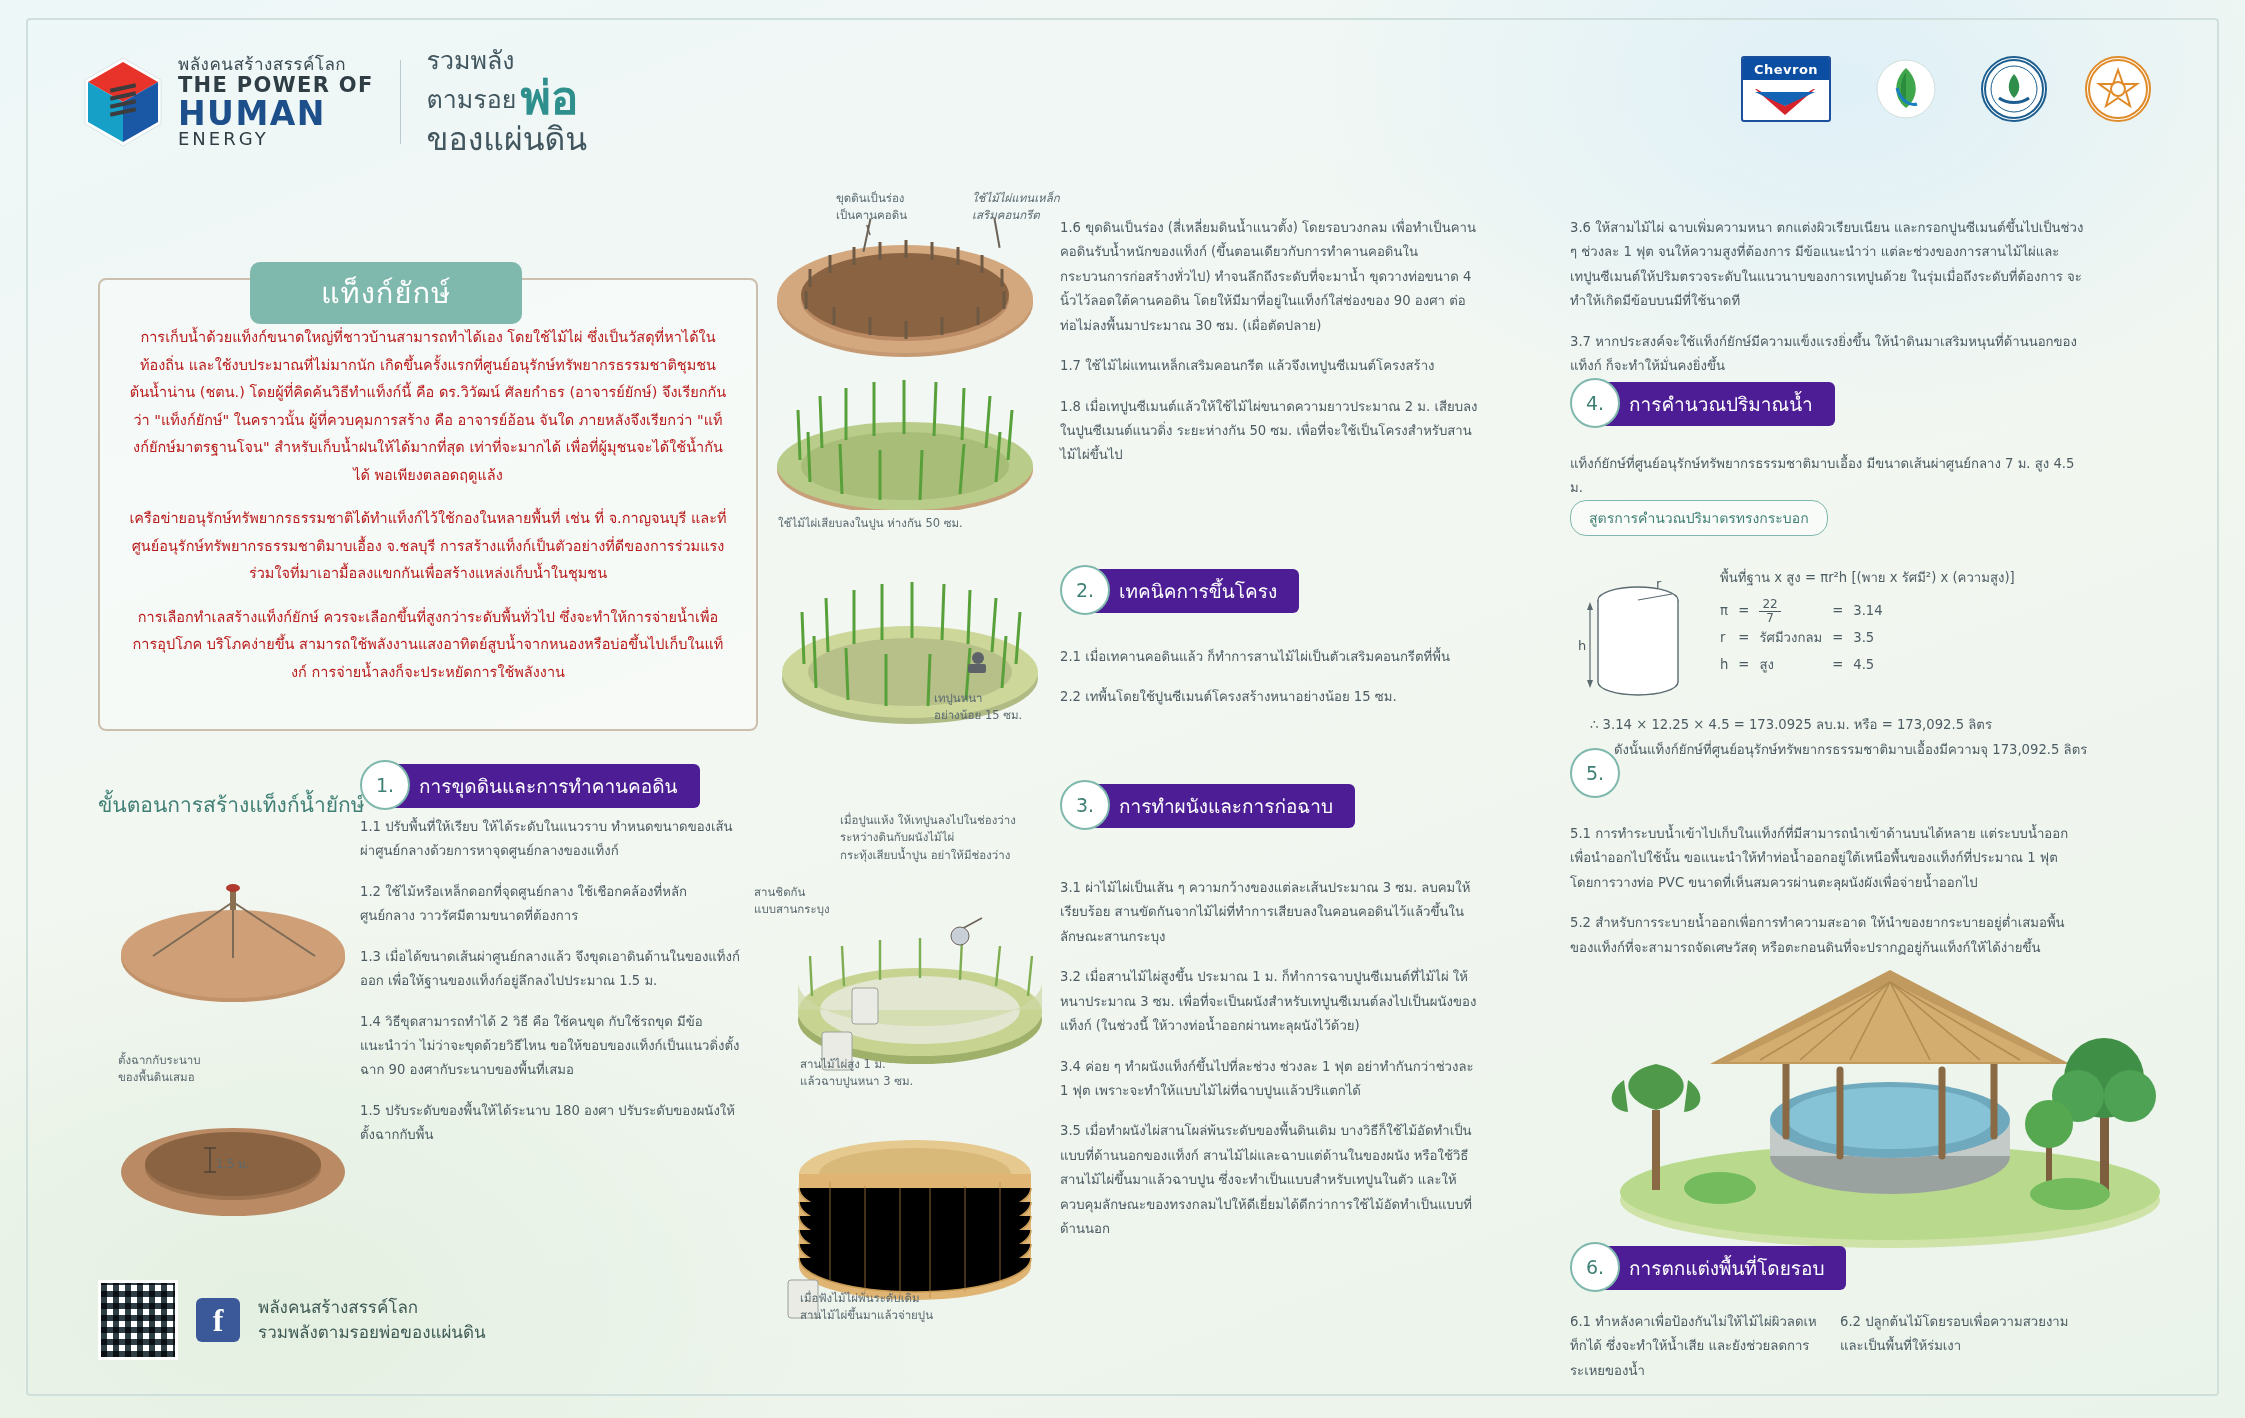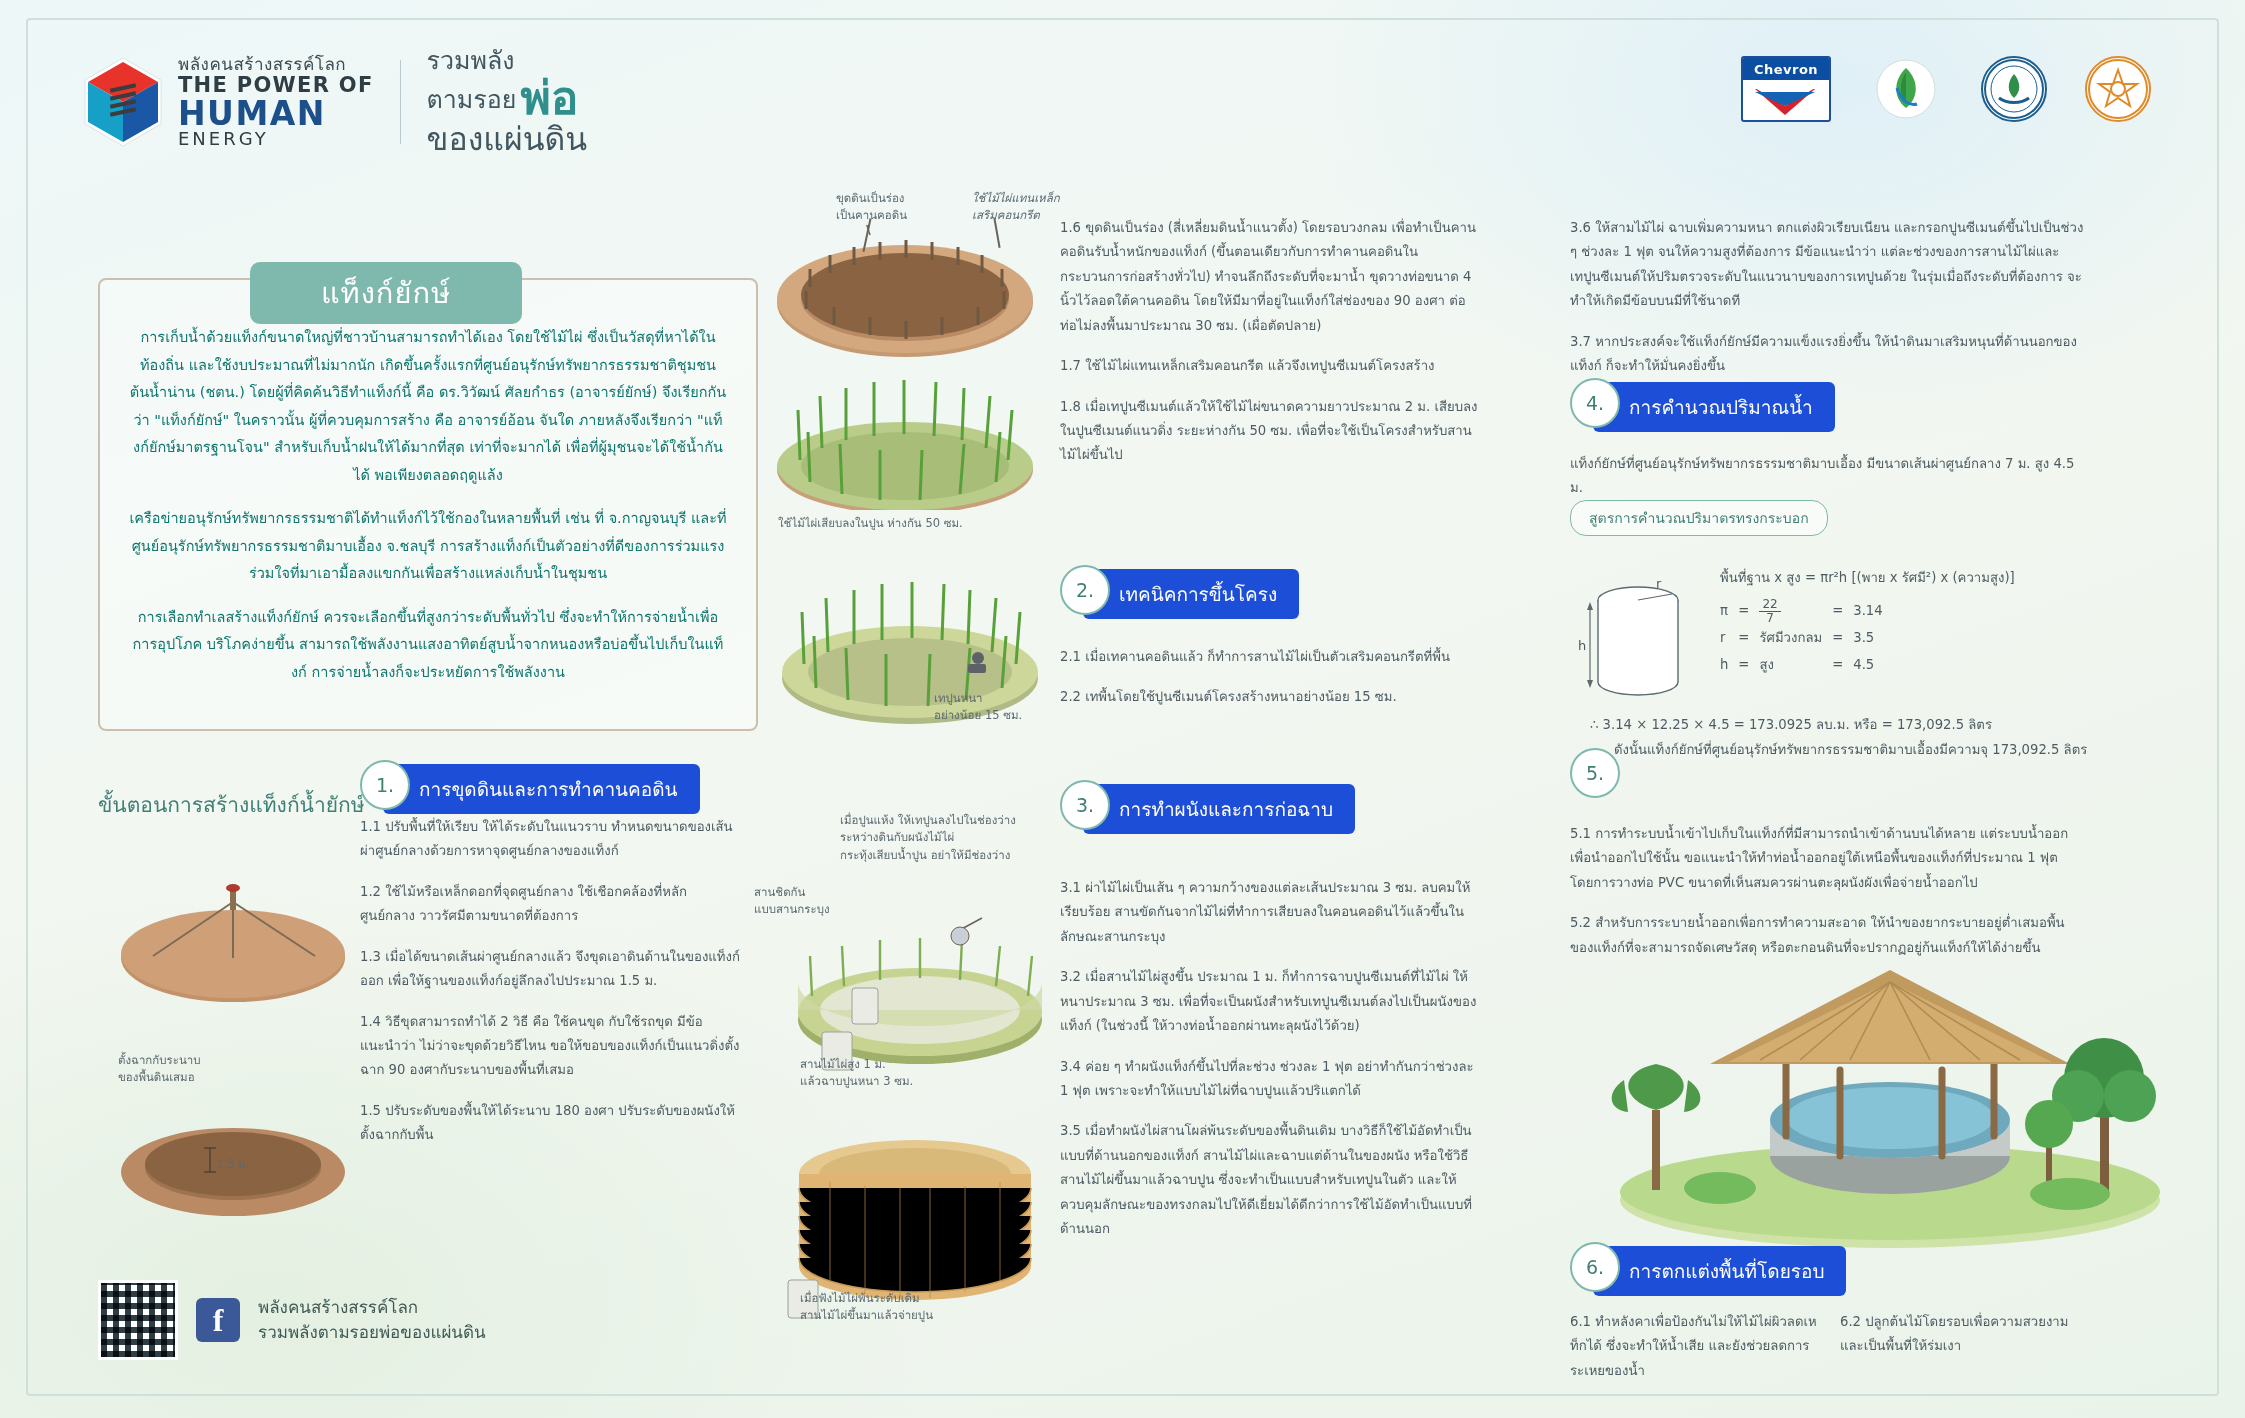--- a/index.html
+++ b/index.html
@@ -50,31 +50,31 @@
     position:absolute;left:98px;top:278px;width:600px;
     border:2px solid #cdbfae;border-radius:8px;background:rgba(255,255,255,.35);
     padding:44px 28px 26px;
   }
   .intro-title{
     position:absolute;left:250px;top:262px;width:272px;height:62px;
     background:#7fb8ad;border-radius:10px;
     display:flex;align-items:center;justify-content:center;
     color:#fff;font-size:29px;letter-spacing:1px;
   }
-  .intro-p{font-size:14.5px;color:#0f766e;line-height:1.9;text-align:center;margin:0 0 16px;}
+  .intro-p{font-size:14.5px;color:#b91c1c;line-height:1.9;text-align:center;margin:0 0 16px;}
   
   .steps-title{position:absolute;left:98px;top:788px;font-size:21px;color:#3f7f74;}
   .numbadge{
     width:46px;height:46px;border-radius:50%;background:#fff;border:2px solid #7fb8ad;
     color:#3f7f74;font-size:19px;display:flex;align-items:center;justify-content:center;
     position:absolute;left:0;top:0;z-index:3;
   }
   .secthead{position:relative;height:46px;}
   .secthead .bar{
-    position:absolute;left:23px;top:4px;height:50px;border-radius:6px;background:#1d4ed8;
+    position:absolute;left:23px;top:4px;height:44px;border-radius:6px;background:#4c1d95;
     display:flex;align-items:center;padding:0 22px 0 36px;color:#fff;font-size:19px;white-space:nowrap;
   }
   
   .txt{font-size:13.2px;color:#4d5c63;line-height:1.85;}
   .txt p{margin:0 0 16px;}
   
   .col-mid{position:absolute;left:1060px;top:216px;width:420px;}
   .col-right{position:absolute;left:1570px;top:216px;width:515px;}
   .col-left-steps{position:absolute;left:360px;top:815px;width:380px;}
   

